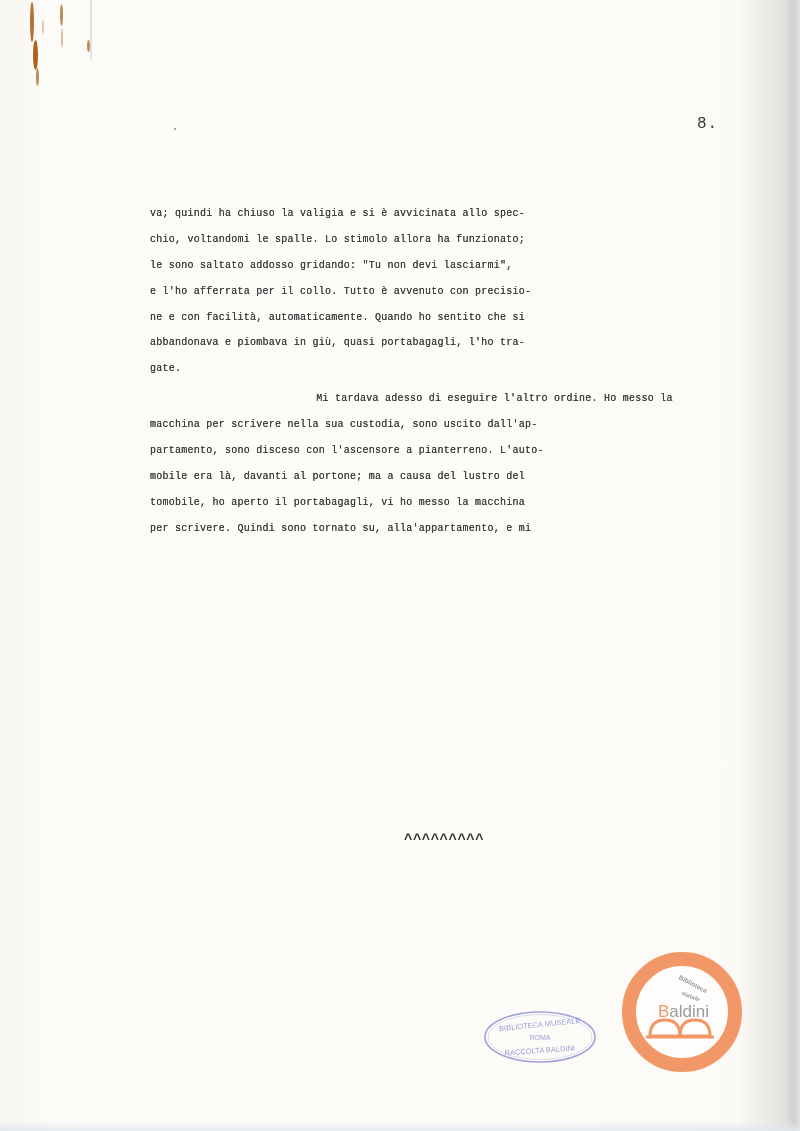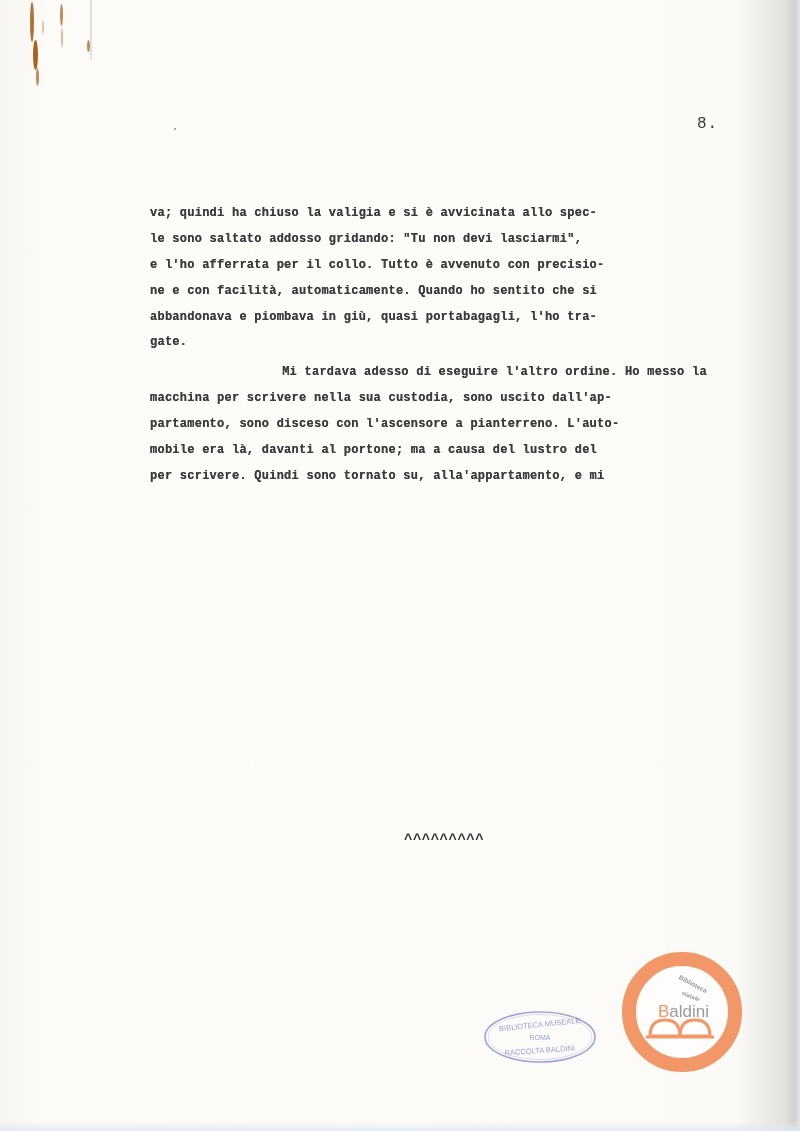--- a/index.html
+++ b/index.html
@@ -27,22 +27,22 @@
   .page-number {
     position: absolute; left: 697px; top: 115px;
     font-size: 16px; color: #3a3a3a; letter-spacing: 1px;
   }
   .dot-mark {
     position: absolute; left: 174px; top: 128px; width: 2px; height: 2px;
     background: #888; border-radius: 50%;
   }
   .text-block {
     position: absolute; left: 150px; top: 201px; width: 640px;
-    font-size: 12px; line-height: 25.9px; color: #3b3b3b;
-    letter-spacing: 0.25px; font-weight: bold;
+    font-size: 10px; line-height: 25.9px; color: #3b3b3b;
+    letter-spacing: 0.25px; font-weight: normal;
     text-shadow: 0 0 0.4px #555;
   }
   .line { white-space: pre; height: 25.9px; }
   .indent { padding-left: 49px; text-align: center; }
   .para-gap { height: 4px; }
   .separator {
     position: absolute; left: 404px; top: 832px;
     font-size: 14px; color: #333; letter-spacing: 0.5px; font-weight: bold;
   }
   .stamp {
@@ -66,30 +66,32 @@
     <div class="rust" style="left:87px;top:40px;width:3px;height:12px;opacity:.7;"></div>
     <div class="rust" style="left:42px;top:20px;width:2px;height:14px;opacity:.35;"></div>
   </div>
   <div style="position:absolute;left:90px;top:0;width:2px;height:60px;background:rgba(180,180,180,0.35);"></div>
 
   <div class="dot-mark"></div>
   <div class="page-number">8.</div>
 
   <div class="text-block" id="body-text">
       <div class="line">va; quindi ha chiuso la valigia e si è avvicinata allo spec-</div>
+      <div class="line">chio, voltandomi le spalle. Lo stimolo allora ha funzionato;</div>
       <div class="line">le sono saltato addosso gridando: "Tu non devi lasciarmi",</div>
       <div class="line">e l'ho afferrata per il collo. Tutto è avvenuto con precisio-</div>
       <div class="line">ne e con facilità, automaticamente. Quando ho sentito che si</div>
       <div class="line">abbandonava e piombava in giù, quasi portabagagli, l'ho tra-</div>
       <div class="line">gate.</div>
       <div class="para-gap"></div>
       <div class="line indent">Mi tardava adesso di eseguire l'altro ordine. Ho messo la</div>
       <div class="line">macchina per scrivere nella sua custodia, sono uscito dall'ap-</div>
       <div class="line">partamento, sono disceso con l'ascensore a pianterreno. L'auto-</div>
       <div class="line">mobile era là, davanti al portone; ma a causa del lustro del</div>
+      <div class="line">tomobile, ho aperto il portabagagli, vi ho messo la macchina</div>
       <div class="line">per scrivere. Quindi sono tornato su, alla'appartamento, e mi</div>
     </div>
 
   <div class="separator">^^^^^^^^^</div>
 
   <div class="stamp">
     <svg width="114" height="54" viewBox="0 0 114 54">
       <ellipse cx="57" cy="27" rx="55" ry="25" fill="none" stroke="#7d86cf" stroke-width="1.6" opacity="0.75"></ellipse>
       <ellipse cx="57" cy="27" rx="52" ry="22.5" fill="none" stroke="#8d95d6" stroke-width="0.6" opacity="0.5"></ellipse>
       <text x="57" y="17" text-anchor="middle" font-family="Liberation Sans, sans-serif" font-size="7.5" fill="#6f78c8" opacity="0.7" transform="rotate(-6 57 17)">BIBLIOTECA MUSEALE</text>

